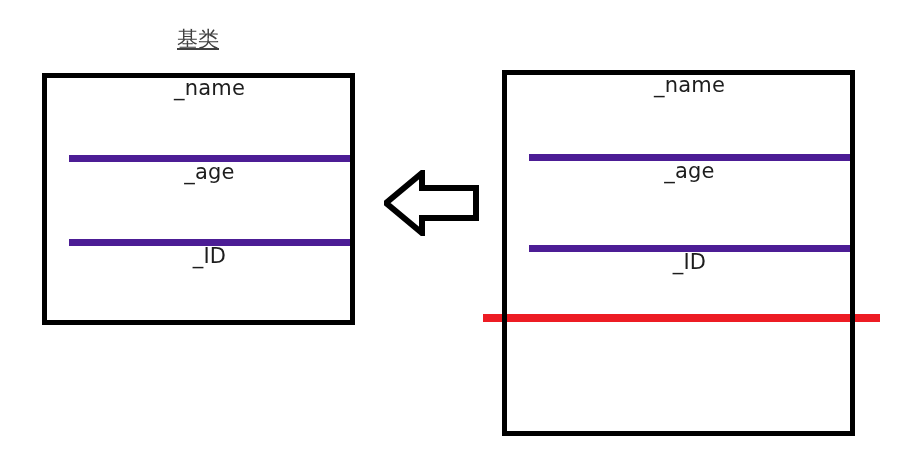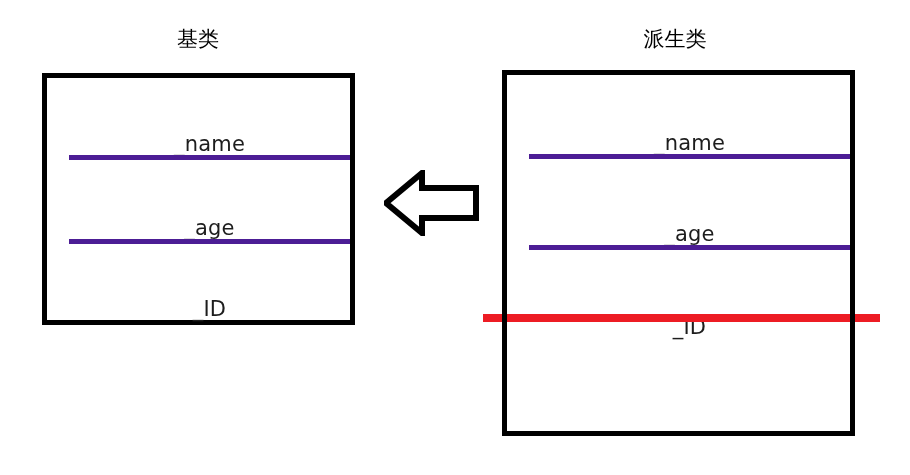--- a/index.html
+++ b/index.html
@@ -24,23 +24,24 @@
     width: 910px;
     height: 475px;
   }
 
   
   .class-title {
     position: absolute;
     text-align: center;
     font-size: 21px;
     line-height: 1;
-    color: #000000;
+    color: #404040;
     white-space: nowrap;
     font-family: "DejaVu Sans", "Liberation Sans", sans-serif;
+    text-decoration: underline;
   }
   #base-class-title {
     left: 108px;
     top: 29px;
     width: 180px;
   }
   #derived-class-title {
     left: 585px;
     top: 29px;
     width: 180px;
@@ -65,27 +66,27 @@
     left: 502px;
     top: 70px;
     width: 353px;
     height: 366px;
   }
 
   .class-row {
     position: relative;
     box-sizing: border-box;
     display: flex;
-    align-items: flex-end;
+    align-items: flex-start;
     justify-content: center;
     background: transparent;
     margin-left: 22px;
   }
   .class-row + .class-row {
-    border-top: 5px solid #4c1d95;
+    border-top: 7px solid #4c1d95;
   }
   .row-label {
     font-size: 21px;
     line-height: 1;
     color: #1d1d1d;
     letter-spacing: 0.2px;
     white-space: nowrap;
     font-family: "DejaVu Sans", "Liberation Sans", sans-serif;
   }
 
@@ -151,21 +152,20 @@
       <span class="row-label">_ID</span>
     </div>
   </div>
 
   <div id="inheritance-arrow">
     <svg width="95" height="66" viewBox="0 0 95 66" xmlns="http://www.w3.org/2000/svg">
       <polygon points="2,33 38,3 38,18 92,18 92,48 38,48 38,63" fill="#ffffff" stroke="#000000" stroke-width="6" stroke-linejoin="miter" stroke-miterlimit="10"></polygon>
     </svg>
   </div>
 
-  <div class="class-title" id="derived-class-title">派生类</div>
 
   <div class="class-box" id="derived-class-box">
     <div class="class-row" id="derived-row-name">
       <span class="row-label">_name</span>
     </div>
     <div class="class-row" id="derived-row-age">
       <span class="row-label">_age</span>
     </div>
     <div class="class-row" id="derived-row-id">
       <span class="row-label">_ID</span>

